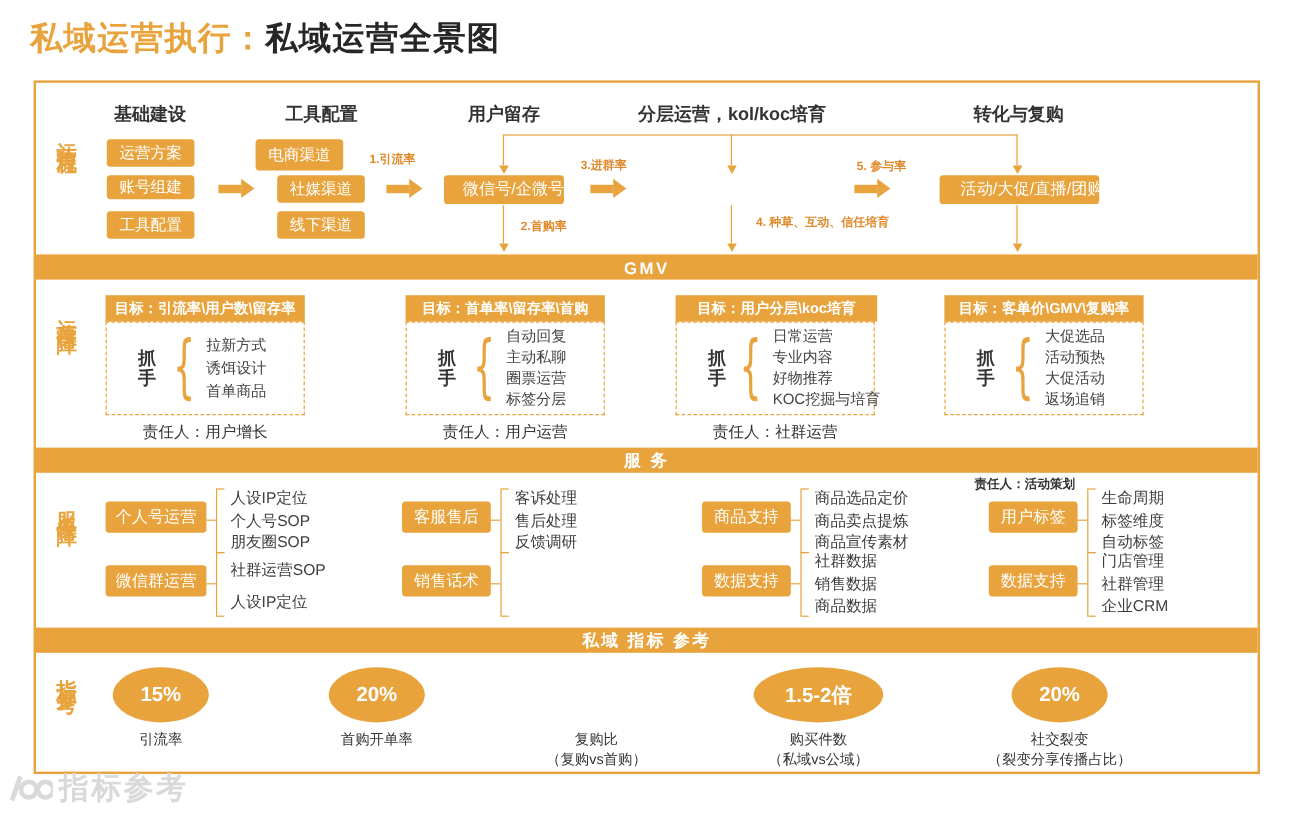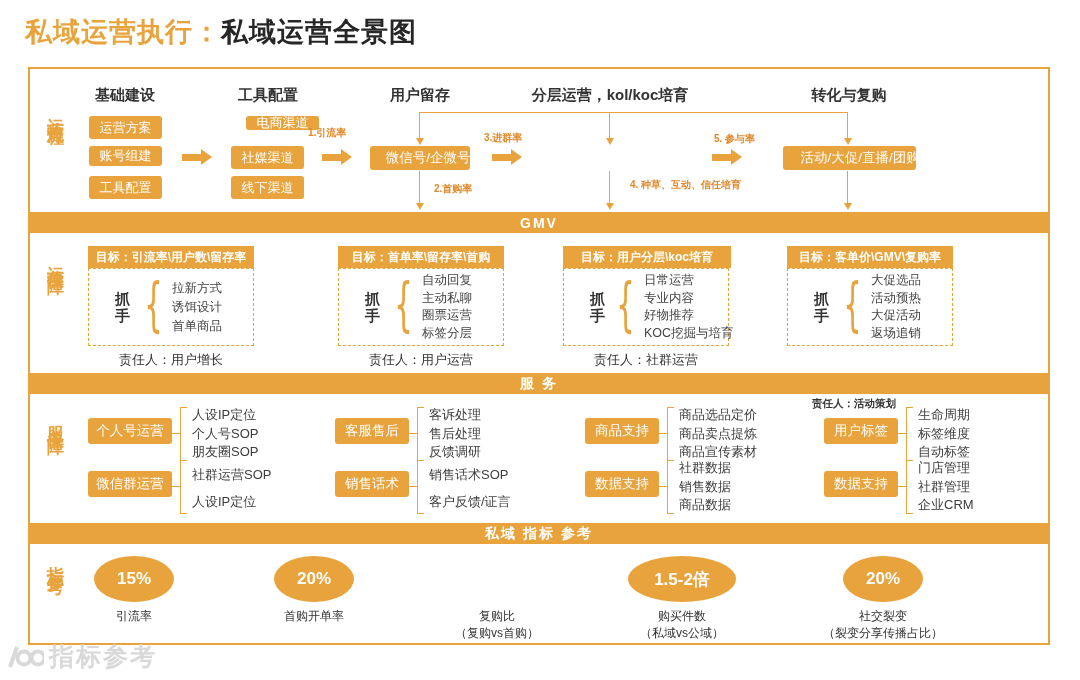--- a/index.html
+++ b/index.html
@@ -57,21 +57,21 @@
   <div class="hdr" style="left:75px; top:86px; width:100px;">基础建设</div>
   <div class="hdr" style="left:218px; top:86px; width:100px;">工具配置</div>
   <div class="hdr" style="left:370px; top:86px; width:100px;">用户留存</div>
   <div class="hdr" style="left:500px; top:86px; width:220px;">分层运营，kol/koc培育</div>
   <div class="hdr" style="left:799px; top:86px; width:100px;">转化与复购</div>
 
   <div class="box" style="left:89px; top:116px; width:73px; height:23px;">运营方案</div>
   <div class="box" style="left:89px; top:146px; width:73px; height:20px;">账号组建</div>
   <div class="box" style="left:89px; top:176px; width:73px; height:23px;">工具配置</div>
 
-  <div class="box" style="left:246px; top:116px; width:73px; height:14px;">电商渠道</div>
+  <div class="box" style="left:213px; top:116px; width:73px; height:26px;">电商渠道</div>
   <div class="box" style="left:231px; top:146px; width:73px; height:23px;">社媒渠道</div>
   <div class="box" style="left:231px; top:176px; width:73px; height:23px;">线下渠道</div>
 
   <div class="box" style="left:370px; top:146px; width:100px; height:24px; font-size:13.5px;padding-left:16px;">微信号/企微号</div>
   <div class="box" style="left:783px; top:146px; width:133px; height:24px; font-size:13.5px;padding-left:21px;">活动/大促/直播/团购</div>
 
   <div class="harrow" style="left:182px; top:149px;">
       <div class="shaft"></div>
       <div class="head"></div>
     </div>
@@ -179,24 +179,20 @@
   <div class="bdash" style="left:409px; top:433px;"></div>
   <div class="bracket" style="left:417px; top:407px; height:54px;"></div>
   <div class="slist" style="left:429px; top:406px;">
     <div>客诉处理</div>
     <div>售后处理</div>
     <div>反馈调研</div>
   </div>
   <div class="sbox" style="left:335px; top:471px; width:74px;">销售话术</div>
   <div class="bdash" style="left:409px; top:486px;"></div>
   <div class="bracket" style="left:417px; top:460px; height:54px;"></div>
-  <div class="slist sp" style="left:429px; top:461px;">
-    <div>销售话术SOP</div>
-    <div>客户反馈/证言</div>
-  </div>
 
   <div class="sbox" style="left:585px; top:418px; width:74px;">商品支持</div>
   <div class="bdash" style="left:659px; top:433px;"></div>
   <div class="bracket" style="left:667px; top:407px; height:54px;"></div>
   <div class="slist" style="left:679px; top:406px;">
     <div>商品选品定价</div>
     <div>商品卖点提炼</div>
     <div>商品宣传素材</div>
   </div>
   <div class="sbox" style="left:585px; top:471px; width:74px;">数据支持</div>

